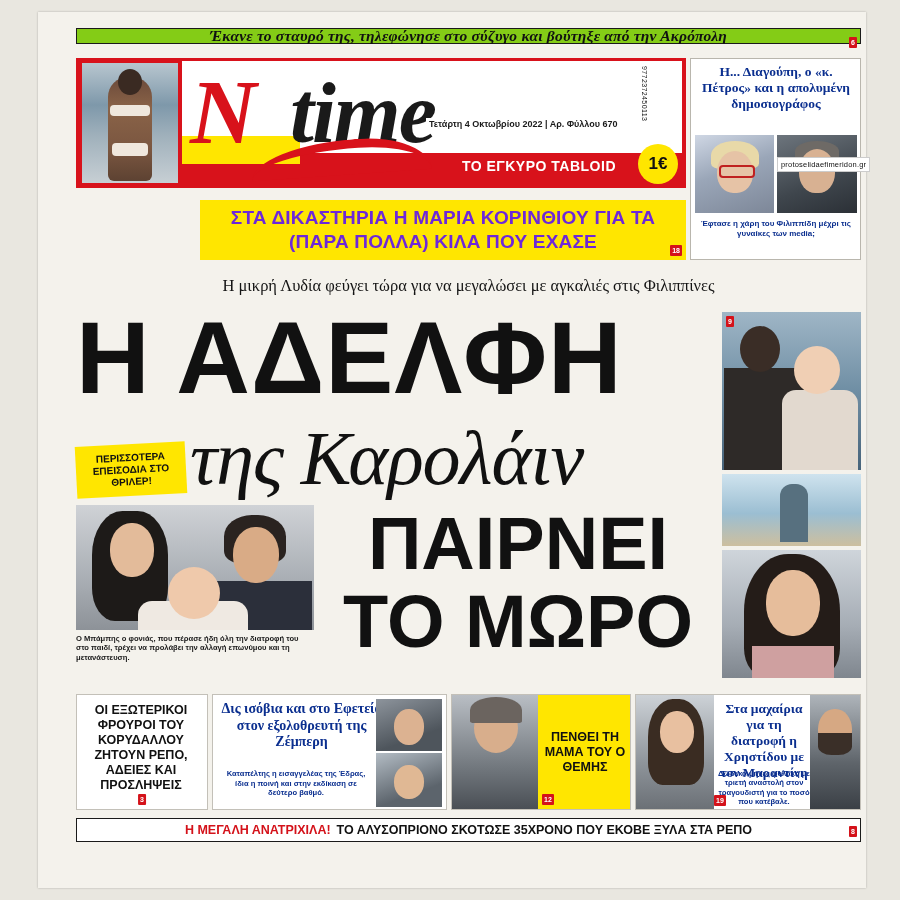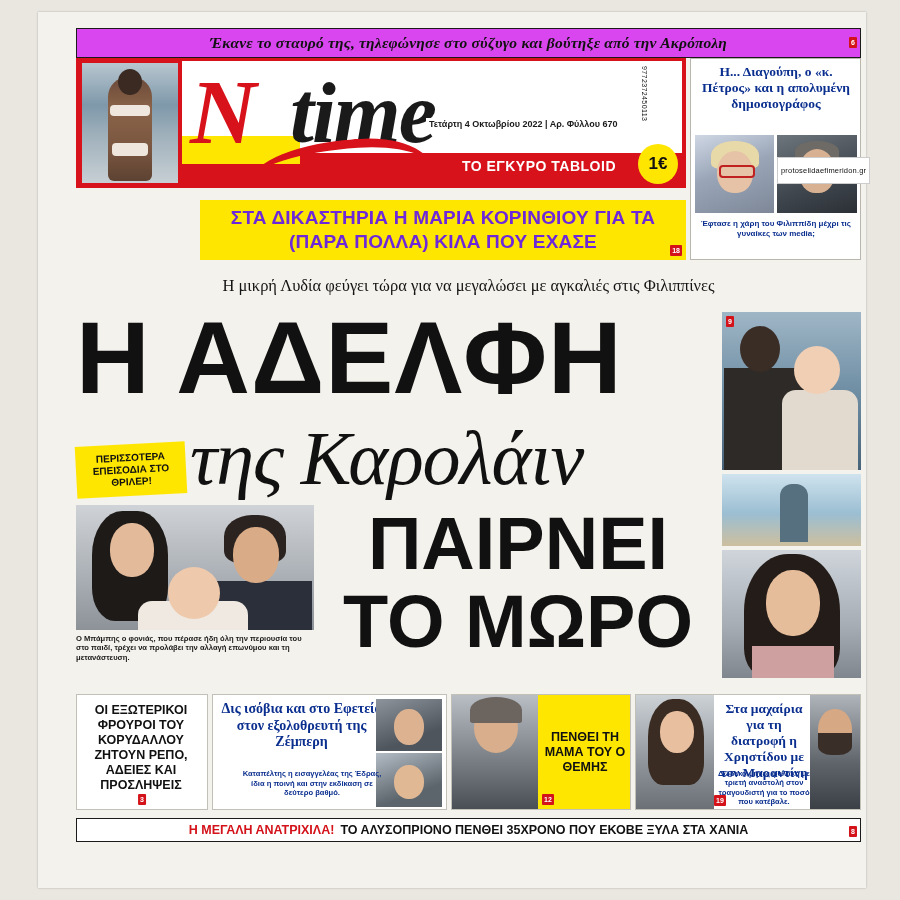--- a/index.html
+++ b/index.html
@@ -26,22 +26,22 @@
     background: #f4f2ec;
     box-shadow: 0 0 2px rgba(0,0,0,0.25);
   }
 
   
   .top-banner {
     position: absolute;
     left: 76px;
     top: 28px;
     width: 785px;
-    height: 30px;
-    background: #d946ef;
+    height: 16px;
+    background: #84cc16;
     border: 1px solid #1a1a1a;
     box-sizing: border-box;
     display: flex;
     align-items: center;
     justify-content: center;
   }
   .top-banner .txt {
     font-family: "Liberation Serif", serif;
     font-weight: bold;
     font-style: italic;
@@ -328,21 +328,21 @@
     background: #6e6a66;
     border-radius: 50% 50% 10% 10%;
   }
   .watermark {
     position: absolute;
     left: 86px;
     top: 98px;
     background: #ffffff;
     color: #111;
     font-size: 7.5px;
-    padding: 8px 3px;
+    padding: 2px 3px;
     border: 1px solid #ccc;
     letter-spacing: 0.2px;
   }
   .tr-cap {
     position: absolute;
     left: 6px;
     top: 160px;
     width: 158px;
     font-family: "Liberation Sans", sans-serif;
     font-size: 8px;
@@ -572,21 +572,20 @@
   }
   .bx2 .sub {
     position: absolute;
     left: 8px; top: 74px; width: 150px;
     font-family: "Liberation Sans", sans-serif;
     font-size: 7.6px;
     line-height: 9.6px;
     color: #0b2f8f;
     text-align: center;
     font-weight: bold;
-    margin-left: 16px;
   }
   .bx2 .ph-a {
     position: absolute; right: 4px; top: 4px; width: 66px; height: 52px;
     background: linear-gradient(160deg,#8d949c 0%,#4e555c 70%);
   }
   .bx2 .ph-a .face {
     position: absolute; left: 18px; top: 10px; width: 30px; height: 36px;
     background: #dcb291; border-radius: 48%;
   }
   .bx2 .ph-b {
@@ -757,21 +756,21 @@
 
   <div class="photo-family">
     <div class="woman-hair"></div>
     <div class="woman-face"></div>
     <div class="man-shirt"></div>
     <div class="man-hair"></div>
     <div class="man-face"></div>
     <div class="blanket"></div>
     <div class="baby"></div>
   </div>
-  <div class="caption-left">Ο Μπάμπης ο φονιάς, που πέρασε ήδη όλη την περιουσία του στο παιδί, τρέχει να προλάβει την αλλαγή επωνύμου και τη μετανάστευση.</div>
+  <div class="caption-left">Ο Μπάμπης ο φονιάς, που πέρασε ήδη όλη την διατροφή του στο παιδί, τρέχει να προλάβει την αλλαγή επωνύμου και τη μετανάστευση.</div>
 
   <div class="photo-dadbaby">
     <div class="dad-body"></div>
     <div class="dad-head"></div>
     <div class="baby-body"></div>
     <div class="baby-head"></div>
     <span class="pagebadge" style="left:4px; top:4px;">9</span>
   </div>
   <div class="photo-beach">
     <div class="figure"></div>
@@ -821,16 +820,16 @@
       <div class="ph-m">
         <div class="face"></div>
         <div class="beard"></div>
       </div>
       <span class="pagebadge" style="left:78px; bottom:3px;">19</span>
     </div>
   </div>
 
   <div class="bottom-banner">
     <span class="red">Η ΜΕΓΑΛΗ ΑΝΑΤΡΙΧΙΛΑ!</span>
-    <span class="blk">ΤΟ ΑΛΥΣΟΠΡΙΟΝΟ ΠΕΝΘΕΙ 35ΧΡΟΝΟ ΠΟΥ ΕΚΟΒΕ ΞΥΛΑ ΣΤΑ ΧΑΝΙΑ</span>
+    <span class="blk">ΤΟ ΑΛΥΣΟΠΡΙΟΝΟ ΣΚΟΤΩΣΕ 35ΧΡΟΝΟ ΠΟΥ ΕΚΟΒΕ ΞΥΛΑ ΣΤΑ ΡΕΠΟ</span>
     <span class="pagebadge" style="right:3px; top:7px;">8</span>
   </div>
 </div>
 
 </body></html>

